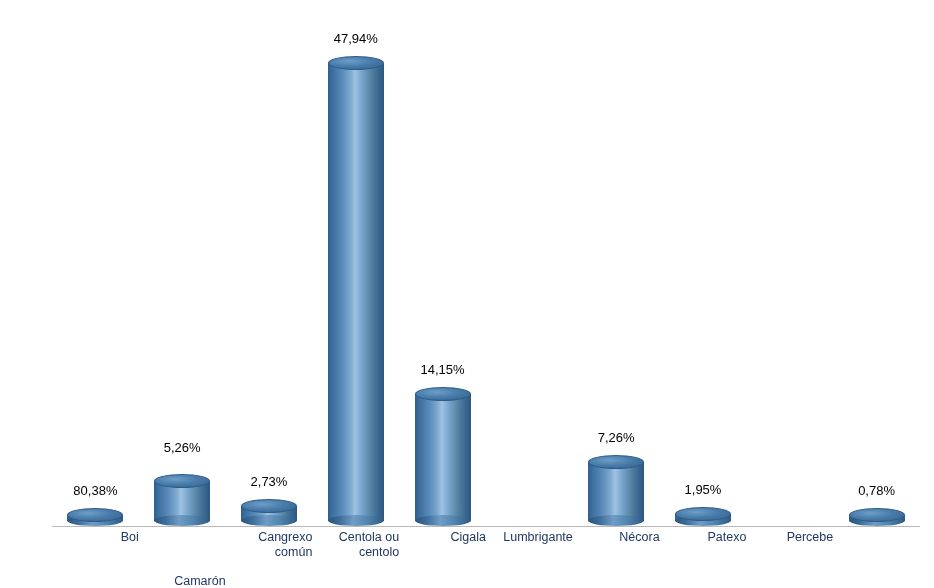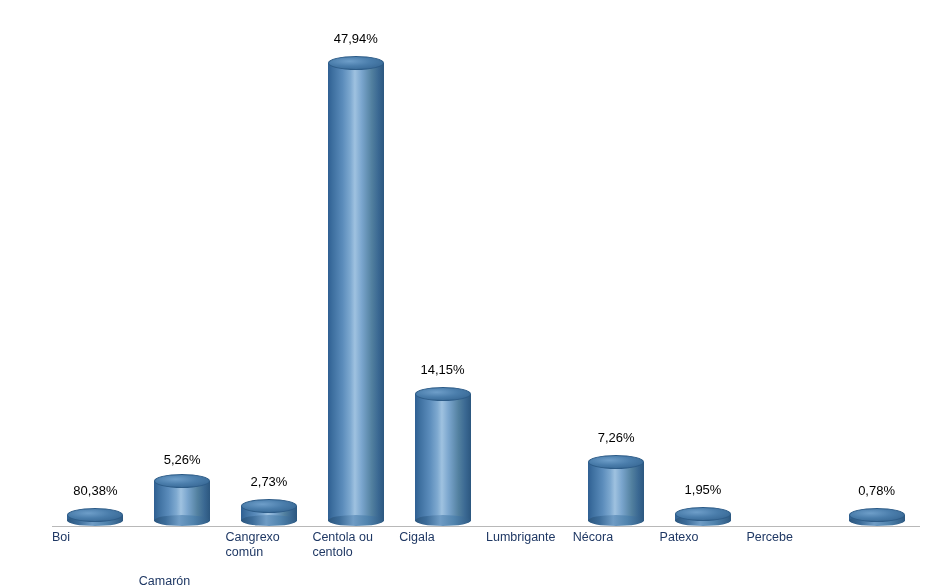--- a/index.html
+++ b/index.html
@@ -106,21 +106,21 @@
     position: absolute;
     left: 52px;
     top: 530px;
     width: 868px;
     height: 56px;
   }
   .cat-label {
     position: absolute;
     top: 0;
     width: 86.8px;
-    text-align: left;
+    text-align: right;
     font-size: 12.5px;
     color: #1f3864;
     line-height: 15px;
   }
   .cat-label span { display: block; }
 </style>
 </head>
 <body>
 
 <div id="chart-root">
@@ -133,21 +133,21 @@
           <div class="cyl-top"></div>
         </div>
         <div class="bar-value" style="bottom: 28px;">80,38%</div>
       </div>
       <div class="bar-slot" style="left: 86.8px; width: 86.8px;">
         <div class="cyl" style="height: 51.5885px;">
           <div class="cyl-body"></div>
           <div class="cyl-bottom"></div>
           <div class="cyl-top"></div>
         </div>
-        <div class="bar-value" style="bottom: 59px; margin-top: 48px;">5,26%</div>
+        <div class="bar-value" style="bottom: 71px; margin-top: 48px;">5,26%</div>
       </div>
       <div class="bar-slot" style="left: 173.6px; width: 86.8px;">
         <div class="cyl" style="height: 26.775px;">
           <div class="cyl-body"></div>
           <div class="cyl-bottom"></div>
           <div class="cyl-top"></div>
         </div>
         <div class="bar-value" style="bottom: 36.775px;">2,73%</div>
       </div>
       <div class="bar-slot" style="left: 260.4px; width: 86.8px;">

